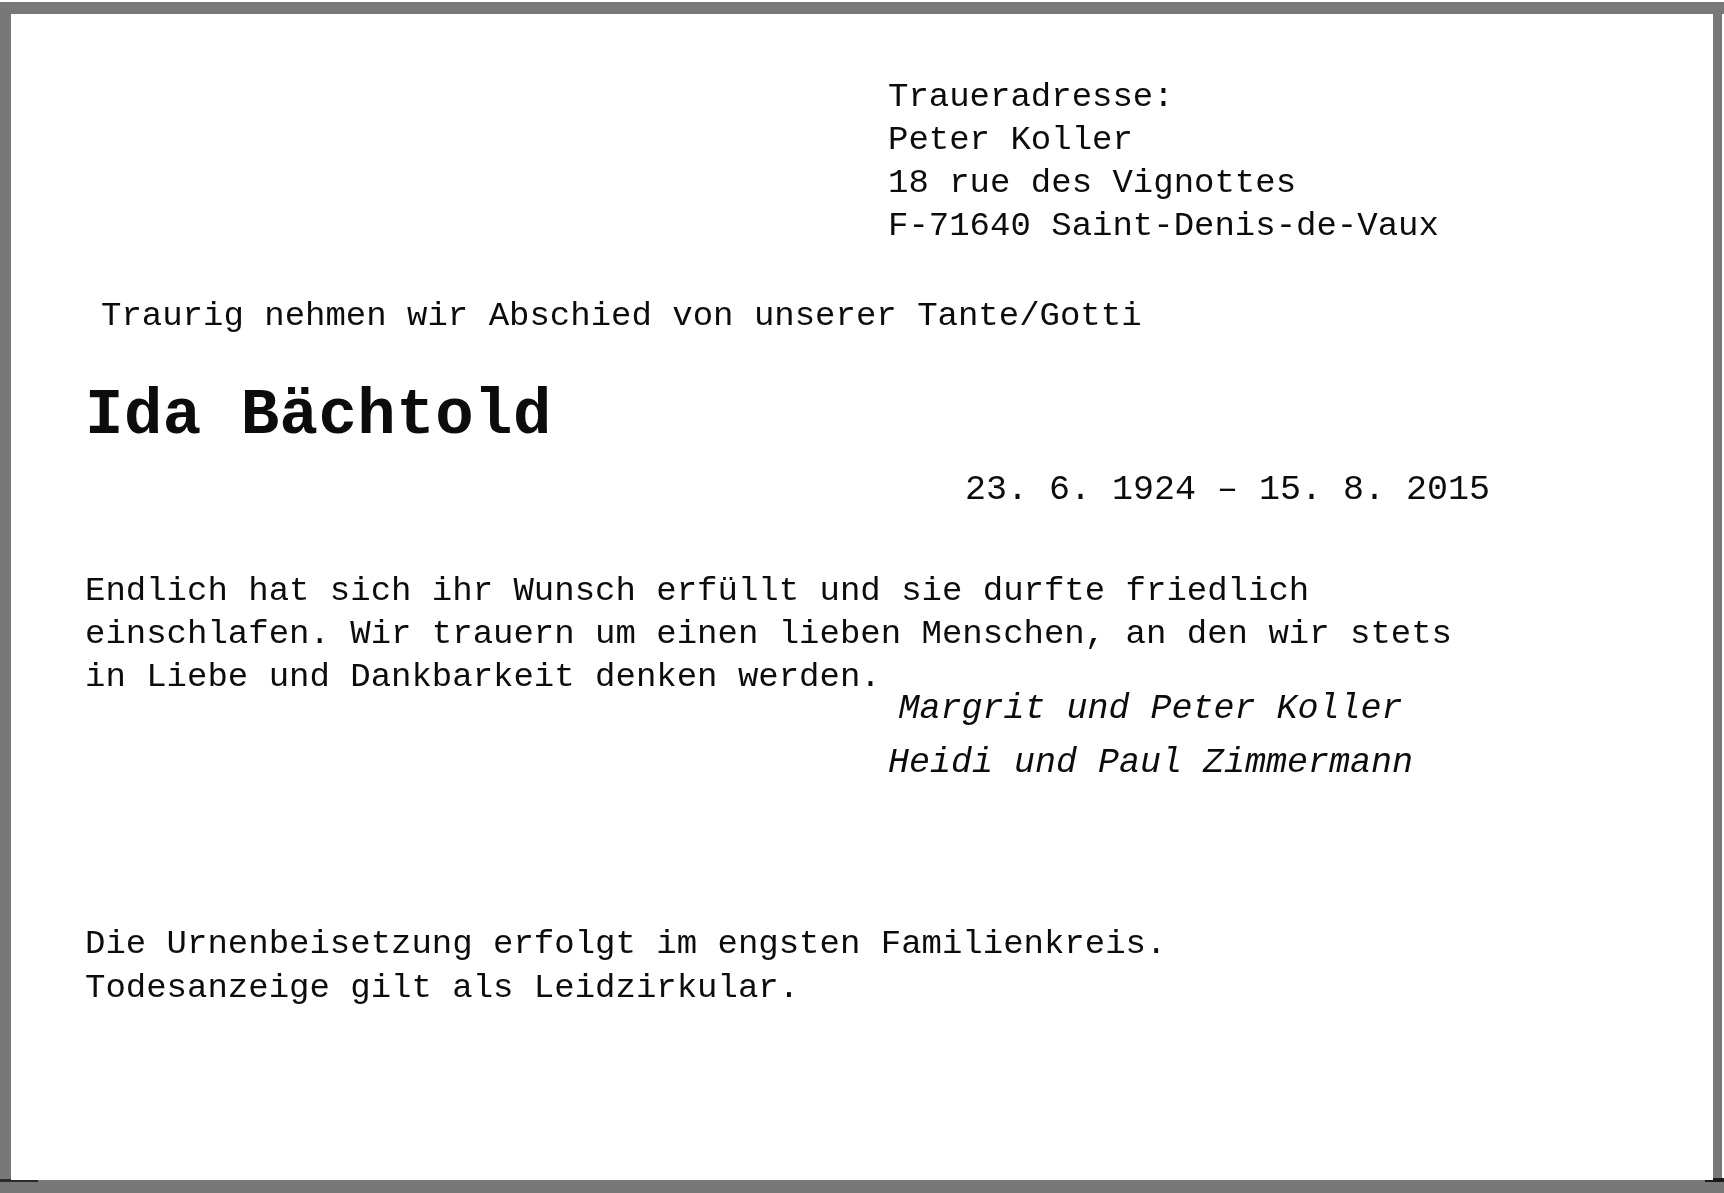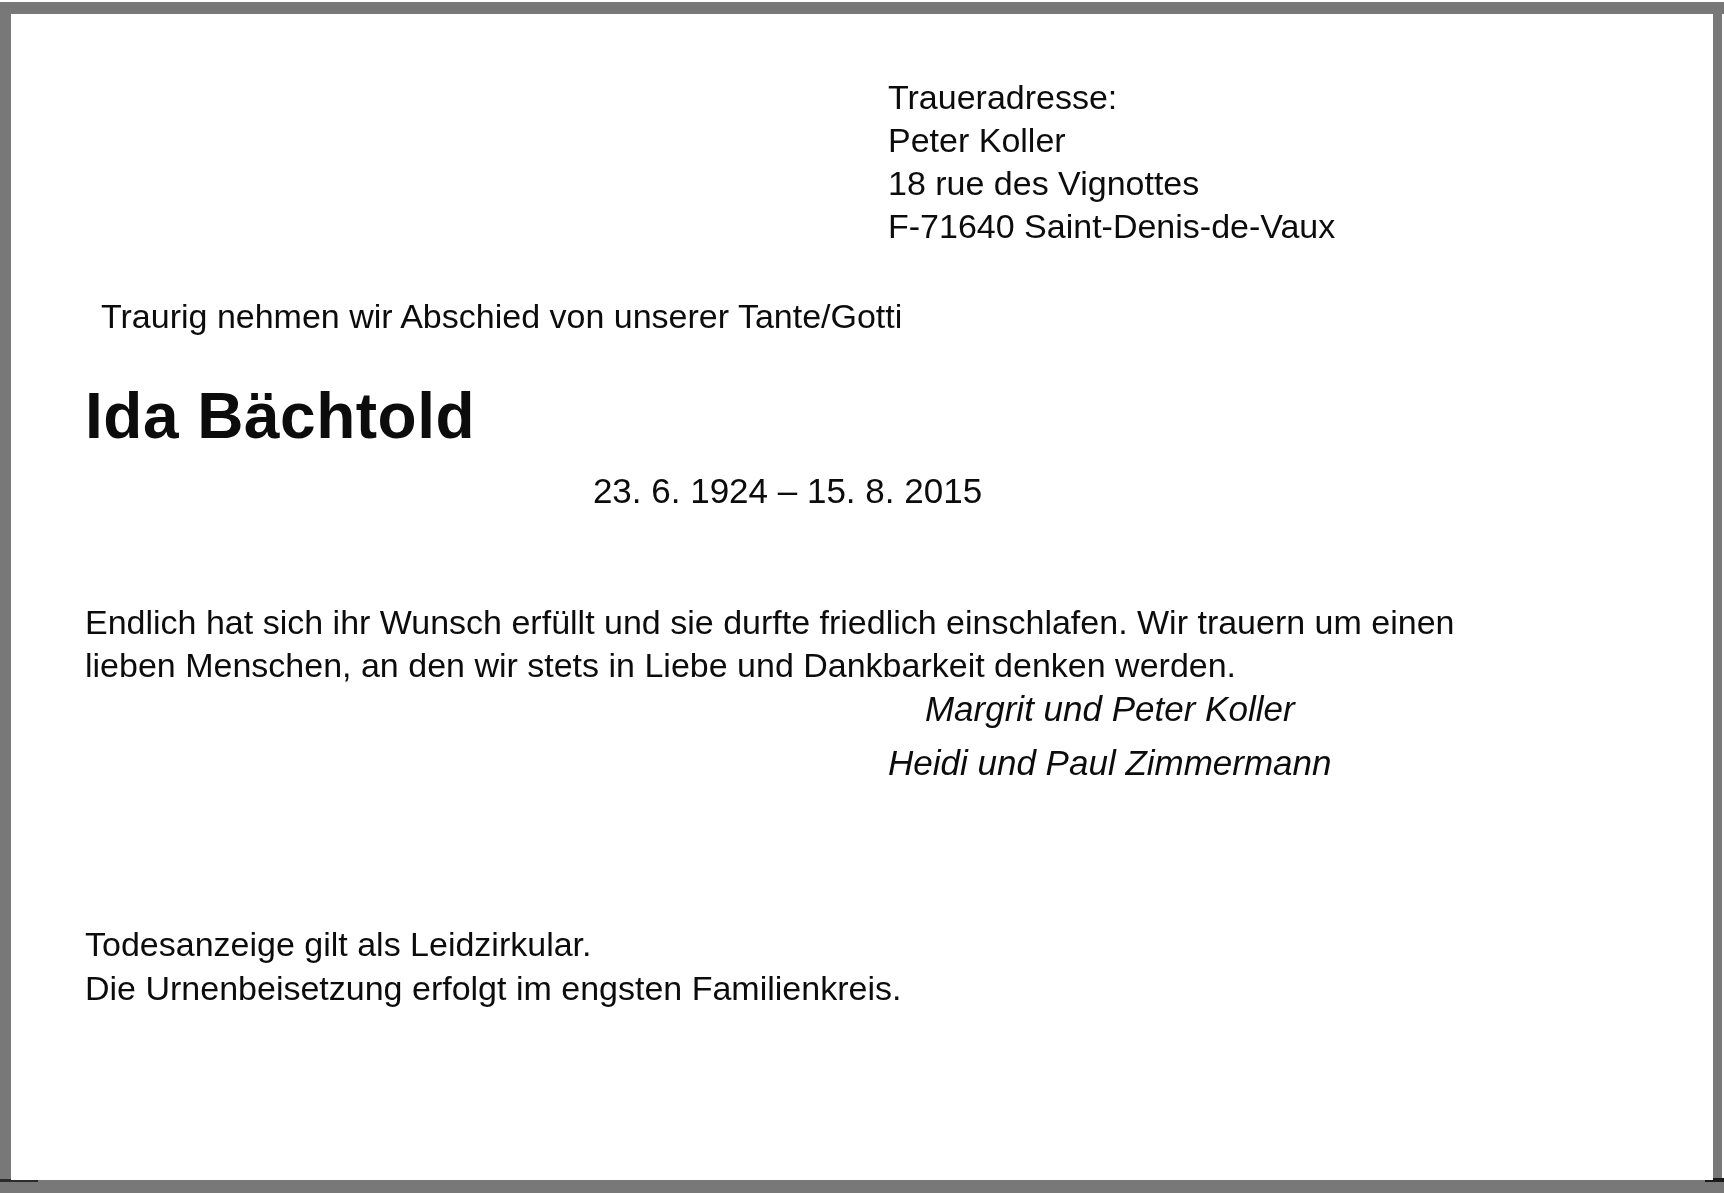--- a/index.html
+++ b/index.html
@@ -6,21 +6,21 @@
     margin: 0;
     padding: 0;
     background: #ffffff;
   }
   .screen {
     position: relative;
     width: 1724px;
     height: 1193px;
     background: #ffffff;
     overflow: hidden;
-    font-family: Liberation Sans, sans-serif;
+    font-family: Liberation Mono, monospace;
     color: #0c0c0c;
   }
   
   .frame-top {
     position: absolute;
     left: 0; top: 2px;
     width: 100%; height: 12px;
     background: #787878;
   }
   .frame-left {
@@ -82,32 +82,31 @@
     text-align: left;
     font-size: 64px;
     font-weight: bold;
     line-height: 80px;
     letter-spacing: 0.5px;
   }
   .life-dates {
     position: absolute;
     left: 85px; top: 468px;
     width: 1405px;
-    text-align: center;
+    text-align: right;
     font-size: 35px;
     line-height: 45px;
   }
   .body-paragraph {
     position: absolute;
     left: 85px; top: 570px;
     width: 1420px;
     font-size: 34px;
     line-height: 43px;
     text-align: left;
-    margin-top: 31px;
   }
   .mourners-block {
     position: absolute;
     left: 888px; top: 682px;
     font-size: 35px;
     font-style: italic;
     line-height: 54px;
     white-space: nowrap;
     text-align: center;
   }
@@ -147,17 +146,17 @@
   <div class="life-dates">23. 6. 1924 – 15. 8. 2015</div>
 
   <div class="body-paragraph">Endlich hat sich ihr Wunsch erfüllt und sie durfte friedlich einschlafen. Wir trauern um einen lieben Menschen, an den wir stets in Liebe und Dankbarkeit denken werden.</div>
 
   <div class="mourners-block">
     <div>Margrit und Peter Koller</div>
     <div>Heidi und Paul Zimmermann</div>
   </div>
 
   <div class="footer-block">
+    <div>Die Urnenbeisetzung erfolgt im engsten Familienkreis.</div>
     <div>Todesanzeige gilt als Leidzirkular.</div>
-    <div>Die Urnenbeisetzung erfolgt im engsten Familienkreis.</div>
   </div>
 
 </div>
 
 </body></html>

